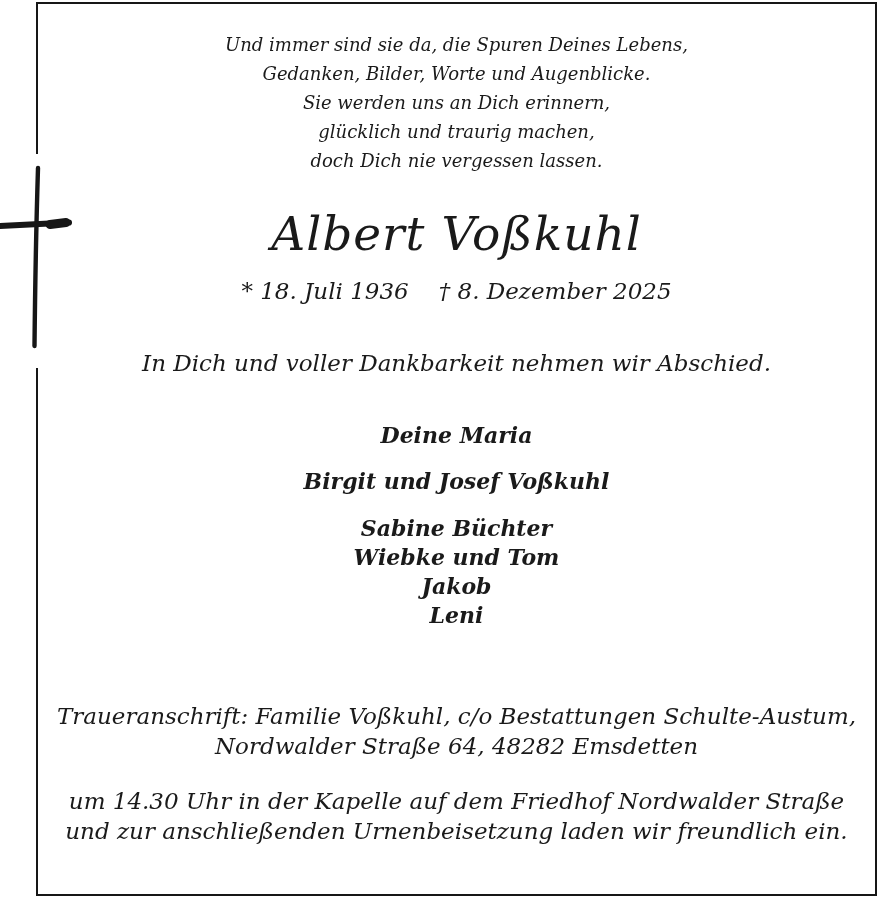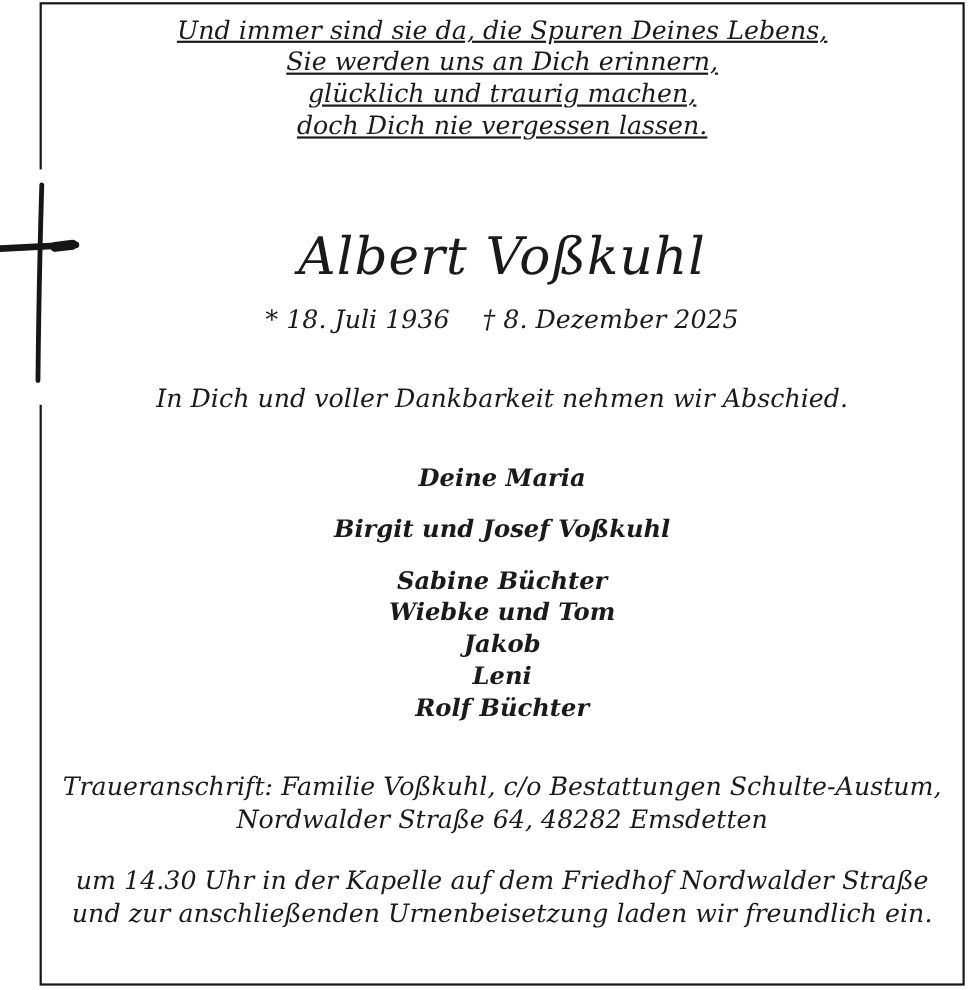--- a/index.html
+++ b/index.html
@@ -42,24 +42,23 @@
     height: 195px;
   }
   .txt {
     position: absolute;
     left: 36px;
     right: 7px;
     text-align: center;
     font-style: italic;
   }
   .poem {
-    top: 14px;
-    font-size: 23px;
+    top: 30px;
+    font-size: 18px;
     line-height: 29px;
-    text-decoration: underline;
   }
   .name {
     top: 206px;
     font-size: 47px;
     line-height: 56px;
     letter-spacing: 1px;
   }
   .dates {
     top: 277px;
     font-size: 23px;
@@ -102,20 +101,21 @@
 <div class="cross-wrap">
   <svg width="80" height="195" viewBox="0 0 80 195" xmlns="http://www.w3.org/2000/svg" aria-hidden="true">
     <path d="M38 10 Q35.5 90 34.5 188" fill="none" stroke="#161616" stroke-width="4.4" stroke-linecap="round"></path>
     <path d="M0 68 L69 64.5" fill="none" stroke="#161616" stroke-width="6" stroke-linecap="round"></path>
     <path d="M50 66.5 L66 64.5" fill="none" stroke="#161616" stroke-width="9" stroke-linecap="round"></path>
   </svg>
 </div>
 
 <div class="txt poem">
   <div>Und immer sind sie da, die Spuren Deines Lebens,</div>
+  <div>Gedanken, Bilder, Worte und Augenblicke.</div>
   <div>Sie werden uns an Dich erinnern,</div>
   <div>glücklich und traurig machen,</div>
   <div>doch Dich nie vergessen lassen.</div>
 </div>
 
 <div class="txt name">Albert Voßkuhl</div>
 
 <div class="txt dates">
   <span>* 18. Juli 1936</span><span class="date-sep"></span><span>† 8. Dezember 2025</span>
 </div>
@@ -123,21 +123,20 @@
 <div class="txt farewell">In Dich und voller Dankbarkeit nehmen wir Abschied.</div>
 
 <div class="txt mourner m1">Deine Maria</div>
 <div class="txt mourner m2">Birgit und Josef Voßkuhl</div>
 
 <div class="txt mourner family">
   <div>Sabine Büchter</div>
   <div>Wiebke und Tom</div>
   <div>Jakob</div>
   <div>Leni</div>
-  <div>Rolf Büchter</div>
 </div>
 
 <div class="txt address">
   <div>Traueranschrift: Familie Voßkuhl, c/o Bestattungen Schulte-Austum,</div>
   <div>Nordwalder Straße 64, 48282 Emsdetten</div>
 </div>
 
 <div class="txt funeral">
   <div>um 14.30 Uhr in der Kapelle auf dem Friedhof Nordwalder Straße</div>
   <div>und zur anschließenden Urnenbeisetzung laden wir freundlich ein.</div>

